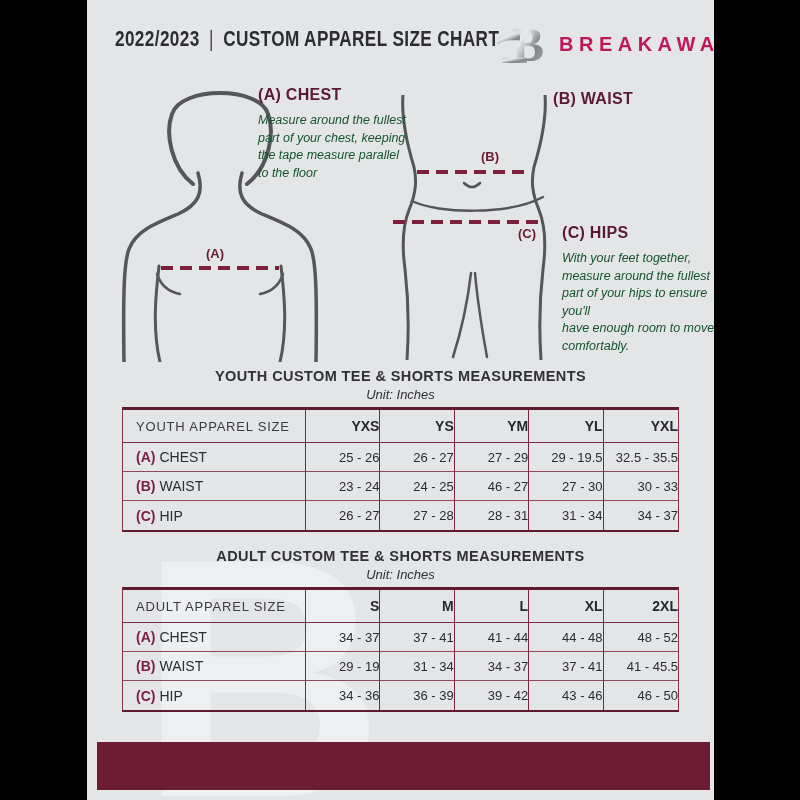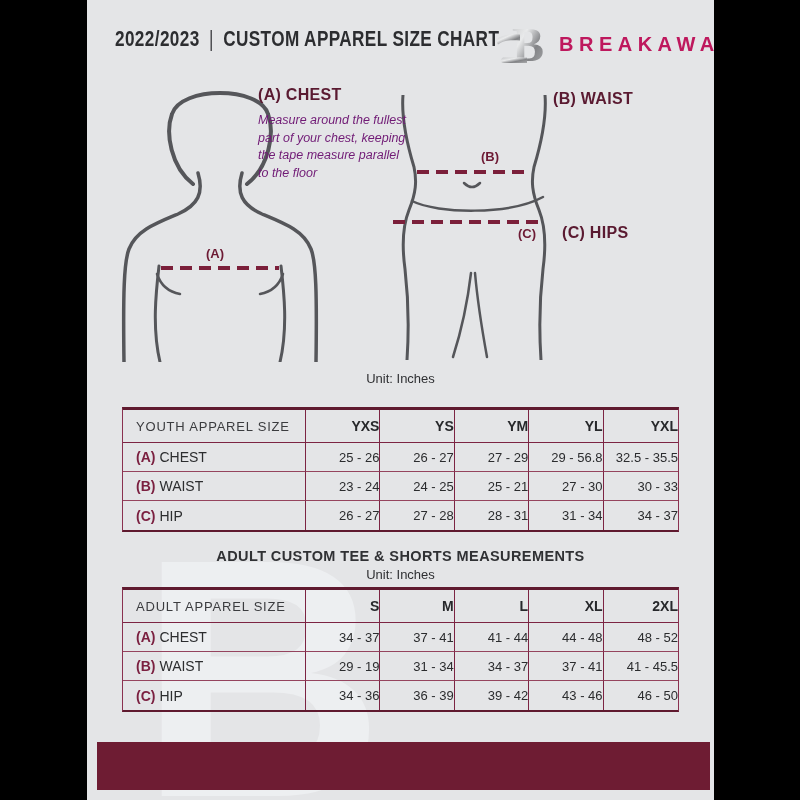--- a/index.html
+++ b/index.html
@@ -17,29 +17,29 @@
                 letter-spacing:5.5px; color:#be185d; z-index:4; }
 
   
   .fig { position:absolute; z-index:2; }
   .fig-chest { left:33px; top:76px; }
   .fig-hips  { left:301px; top:95px; }
 
   
   .instr { position:absolute; z-index:3; }
   .instr h3 { font-size:16px; font-weight:800; color:#5a1a31; letter-spacing:0.3px; }
-  .instr p  { margin-top:8px; font-size:12.5px; font-style:italic; color:#701a75; line-height:1.4; white-space:pre-line; }
+  .instr p  { margin-top:8px; font-size:12.5px; font-style:italic; color:#14532d; line-height:1.4; white-space:pre-line; }
   .instr-a { left:171px; top:86px;  width:152px; }
   .instr-b { left:466px; top:90px;  width:156px; }
   .instr-c { left:466px; top:224px; width:160px;margin-left:9px; }
 
   
   .tbl-caption { position:absolute; left:35px; width:557px; text-align:center; z-index:3; }
   .tbl-caption .cap { font-size:14.5px; font-weight:700; color:#303134; letter-spacing:0.4px; }
-  .tbl-caption .unit { font-size:13px; color:#2f3033; margin-top:3px; }
+  .tbl-caption .unit { font-size:13px; font-style:italic; color:#2f3033; margin-top:3px; }
   .cap-youth { top:368px; }
   .cap-adult { top:548px; }
 
   
   .table-frame { position:absolute; left:35px; width:557px; z-index:3;
                  border-top:3px solid #5f1a2f; border-bottom:2.5px solid #5f1a2f;
                  border-left:1.3px solid #8a3150; border-right:1.3px solid #8a3150; }
   .tf-youth { top:407px; }
   .tf-adult { top:587px; }
   table.size-table { width:100%; border-collapse:separate; border-spacing:0; table-layout:fixed; }
@@ -115,23 +115,26 @@
 
     <div class="instr instr-a">
       <h3>(A) CHEST</h3>
       <p>Measure around the fullest part of your chest, keeping the tape measure parallel to the floor</p>
     </div>
     <div class="instr instr-b">
       <h3>(B) WAIST</h3>
     </div>
     <div class="instr instr-c">
       <h3>(C) HIPS</h3>
+      <p>With your feet together, measure around the fullest part of your hips to ensure you'll
+have enough room to move comfortably.</p>
     </div>
 
     <div class="tbl-caption cap-youth">
+      <div class="cap">YOUTH CUSTOM TEE &amp; SHORTS MEASUREMENTS</div>
       <div class="unit">Unit: Inches</div>
     </div>
 
     <div class="table-frame tf-youth">
       <table class="size-table">
         <colgroup>
             <col class="c-label">
             <col>
             <col>
             <col>
@@ -145,28 +148,28 @@
           <th class="th-size">YS</th>
           <th class="th-size">YM</th>
           <th class="th-size">YL</th>
           <th class="th-size">YXL</th>
         </tr>
         <tr class="drow">
           <td class="td-label"><span class="pfx">(A)</span><span>CHEST</span></td>
           <td class="td-val">25 - 26</td>
           <td class="td-val">26 - 27</td>
           <td class="td-val">27 - 29</td>
-          <td class="td-val">29 - 56.8</td>
+          <td class="td-val">29 - 19.5</td>
           <td class="td-val">32.5 - 35.5</td>
         </tr>
         <tr class="drow">
           <td class="td-label"><span class="pfx">(B)</span><span>WAIST</span></td>
           <td class="td-val">23 - 24</td>
           <td class="td-val">24 - 25</td>
-          <td class="td-val">25 - 21</td>
+          <td class="td-val">46 - 27</td>
           <td class="td-val">27 - 30</td>
           <td class="td-val">30 - 33</td>
         </tr>
         <tr class="drow">
           <td class="td-label"><span class="pfx">(C)</span><span>HIP</span></td>
           <td class="td-val">26 - 27</td>
           <td class="td-val">27 - 28</td>
           <td class="td-val">28 - 31</td>
           <td class="td-val">31 - 34</td>
           <td class="td-val">34 - 37</td>

